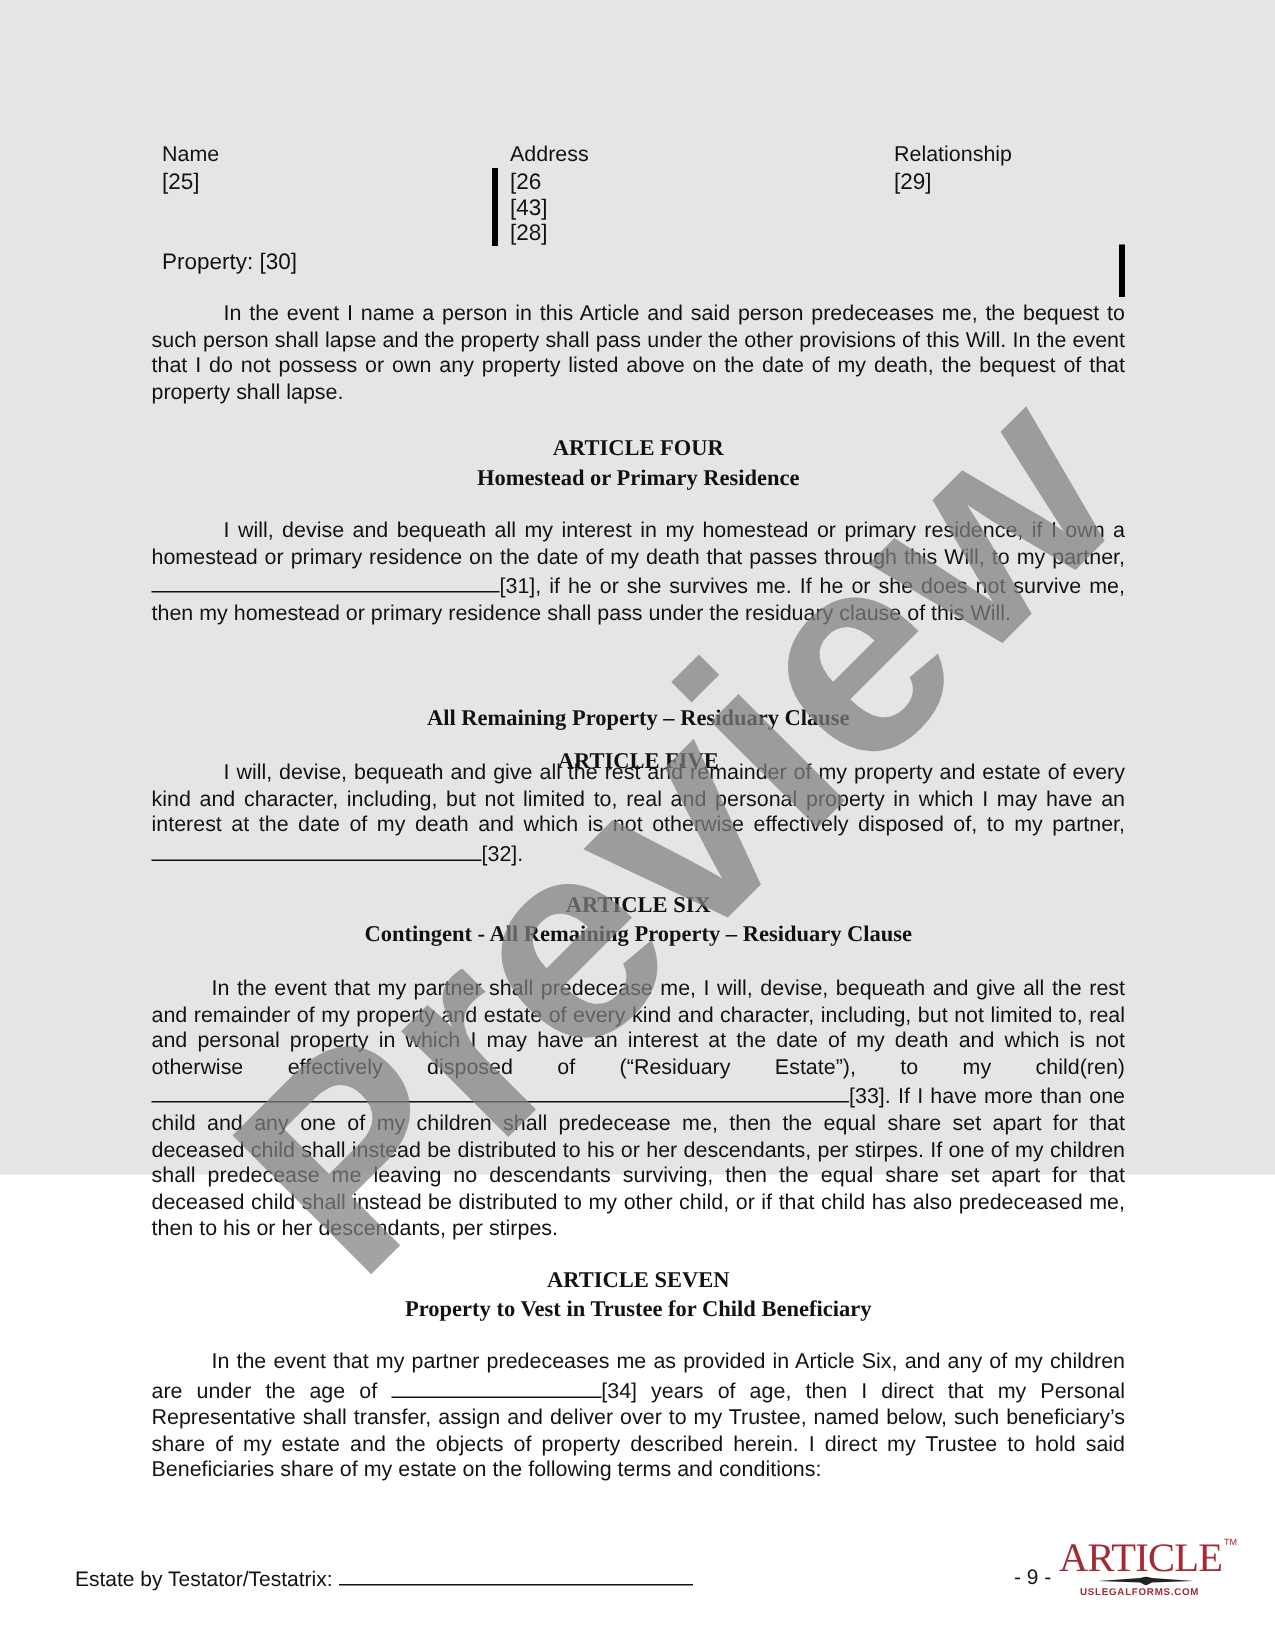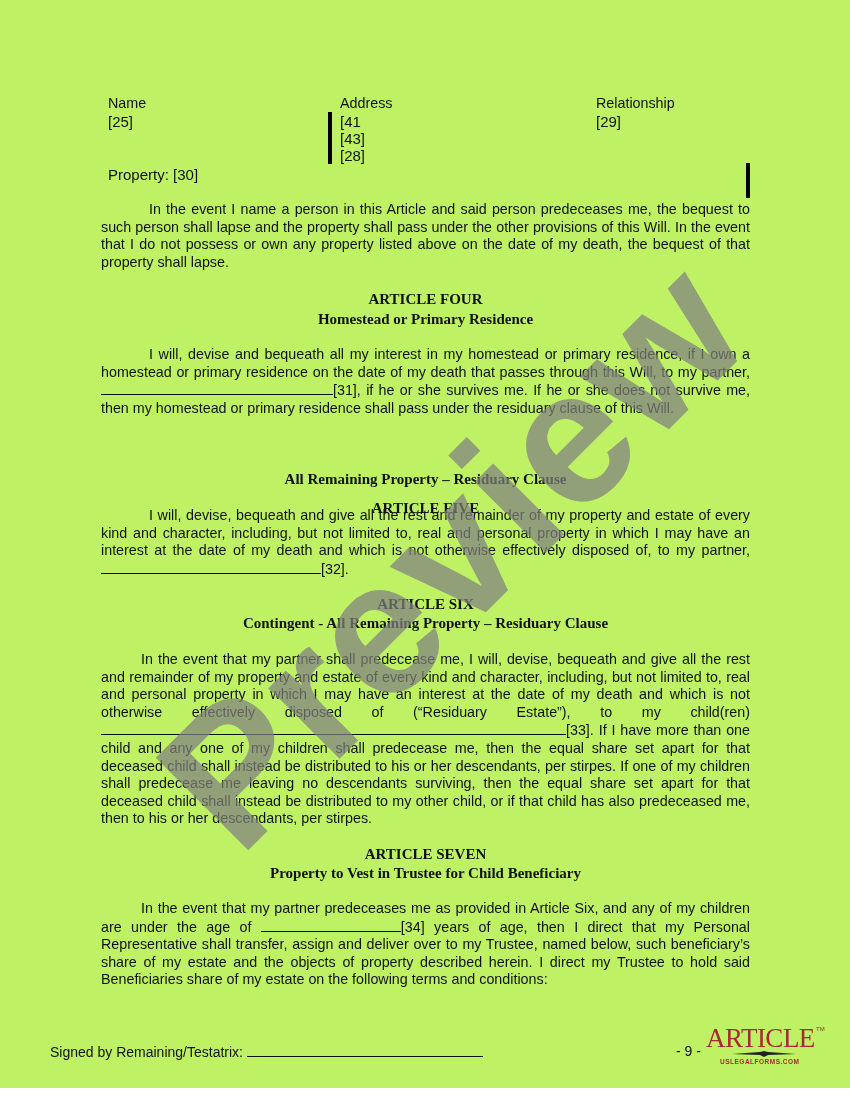--- a/index.html
+++ b/index.html
@@ -1,18 +1,18 @@
 <!DOCTYPE html>
 <html><head>
   <meta charset="utf-8">
   <style>
     html, body { margin: 0; padding: 0; background: #ffffff; }
     body { width: 850px; height: 1100px; position: relative; overflow: hidden;
            font-family: "Liberation Sans", sans-serif; color: #111; }
-    .page { position: absolute; left: 0; top: 0; width: 850px; height: 1088px; background: #bef264; }
+    .page { position: absolute; left: 0; top: 0; width: 850px; height: 783px; background: #e5e5e5; }
     .abs { position: absolute; }
     .txt { font-size: 15px; line-height: 17.6px; }
     .hdr { font-size: 14.3px; }
     .para { position: absolute; left: 101px; width: 649px; font-size: 14.3px; line-height: 17.6px;
             text-align: justify; }
     .para .indent { display: inline-block; width: 48px; }
     .heading { position: absolute; left: 101px; width: 649px; text-align: center; font-weight: bold;
                font-size: 15px; line-height: 19px; font-family: Liberation Serif, serif; }
     .heading.serif { font-family: "Liberation Serif", serif; font-size: 15px; }
     .blank { display: inline-block; border-bottom: 1px solid #111; height: 13px; vertical-align: baseline; }
@@ -35,21 +35,21 @@
 </head>
 <body>
 
 <div class="page">
 
   <div class="abs hdr" style="left:108px; top:95px;">Name</div>
   <div class="abs hdr" style="left:340px; top:95px;">Address</div>
   <div class="abs hdr" style="left:596px; top:95px;">Relationship</div>
 
   <div class="abs txt" style="left:108px; top:113px;">[25]</div>
-  <div class="abs txt" style="left:340px; top:113px;">[41</div>
+  <div class="abs txt" style="left:340px; top:113px;">[26</div>
   <div class="abs txt" style="left:340px; top:130px;">[43]</div>
   <div class="abs txt" style="left:340px; top:147px;">[28]</div>
   <div class="abs txt" style="left:596px; top:113px;">[29]</div>
   <div class="abs txt" style="left:108px; top:166px;">Property: [30]</div>
 
   <div class="changebar" style="left:328px; top:112px; height:52px;"></div>
   <div class="changebar" style="left:746px; top:163px; height:35px;"></div>
 
   <div class="para" style="top:201px;"><span class="indent"></span><span>In the event I name a person in this Article and said person predeceases me, the bequest to such person shall lapse and the property shall pass under the other provisions of this Will.  In the event that I do not possess or own any property listed above on the date of my death, the bequest of that property shall lapse.</span></div>
 
@@ -64,21 +64,21 @@
   <div class="heading" style="top:595px;">ARTICLE SIX</div>
   <div class="heading" style="top:614px;">Contingent - All Remaining Property – Residuary Clause</div>
   <div class="para" style="top:651px;"><span class="indent" style="width:40px;"></span><span>In the event that my partner shall predecease me, I will, devise, bequeath and give all the rest and remainder of my property and estate of every kind and character, including, but not limited to, real and personal property in which I may have an interest at the date of my death and which is not otherwise effectively disposed of (“Residuary Estate”), to my child(ren) </span><span class="blank" style="width:465px;"></span><span>[33]</span><span>.  If I have more than one child and any one of my children shall predecease me, then the equal share set apart for that deceased child shall instead be distributed to his or her descendants, per stirpes. If one of my children shall predecease me leaving no descendants surviving, then the equal share set apart for that deceased child shall instead be distributed to my other child, or if that child has also predeceased me, then to his or her descendants, per stirpes.</span></div>
 
   <div class="heading serif" style="top:845px;">ARTICLE SEVEN</div>
   <div class="heading serif" style="top:864px;">Property to Vest in Trustee for Child Beneficiary</div>
   <div class="para" style="top:900px;"><span class="indent" style="width:40px;"></span><span>In the event that my partner predeceases me as provided in Article Six, and any of my children are under the age of </span><span class="blank" style="width:140px;"></span><span>[34]</span><span> years of age, then I direct that my Personal Representative shall transfer, assign and deliver over to my Trustee, named below, such beneficiary’s share of my estate and the objects of property described herein.  I direct my Trustee to hold said Beneficiaries share of my estate on the following terms and conditions:</span></div>
 
   <div class="watermark">Preview</div>
 
-  <div class="footer-sign"><span>Signed by Remaining/Testatrix:</span><span class="blank"></span></div>
+  <div class="footer-sign"><span>Estate by Testator/Testatrix:</span><span class="blank"></span></div>
   <div class="pagenum">- 9 -</div>
 
   <div class="logo">
     <div class="brand">ARTICLE</div>
     <div class="tm">TM</div>
     <svg class="wings" viewBox="0 0 64 6">
       <path d="M0 3 L28 1 L32 0 L36 1 L64 3 L36 4 L32 6 L28 4 Z" fill="#222"></path>
     </svg>
     <div class="site">USLEGALFORMS.COM</div>
   </div>

